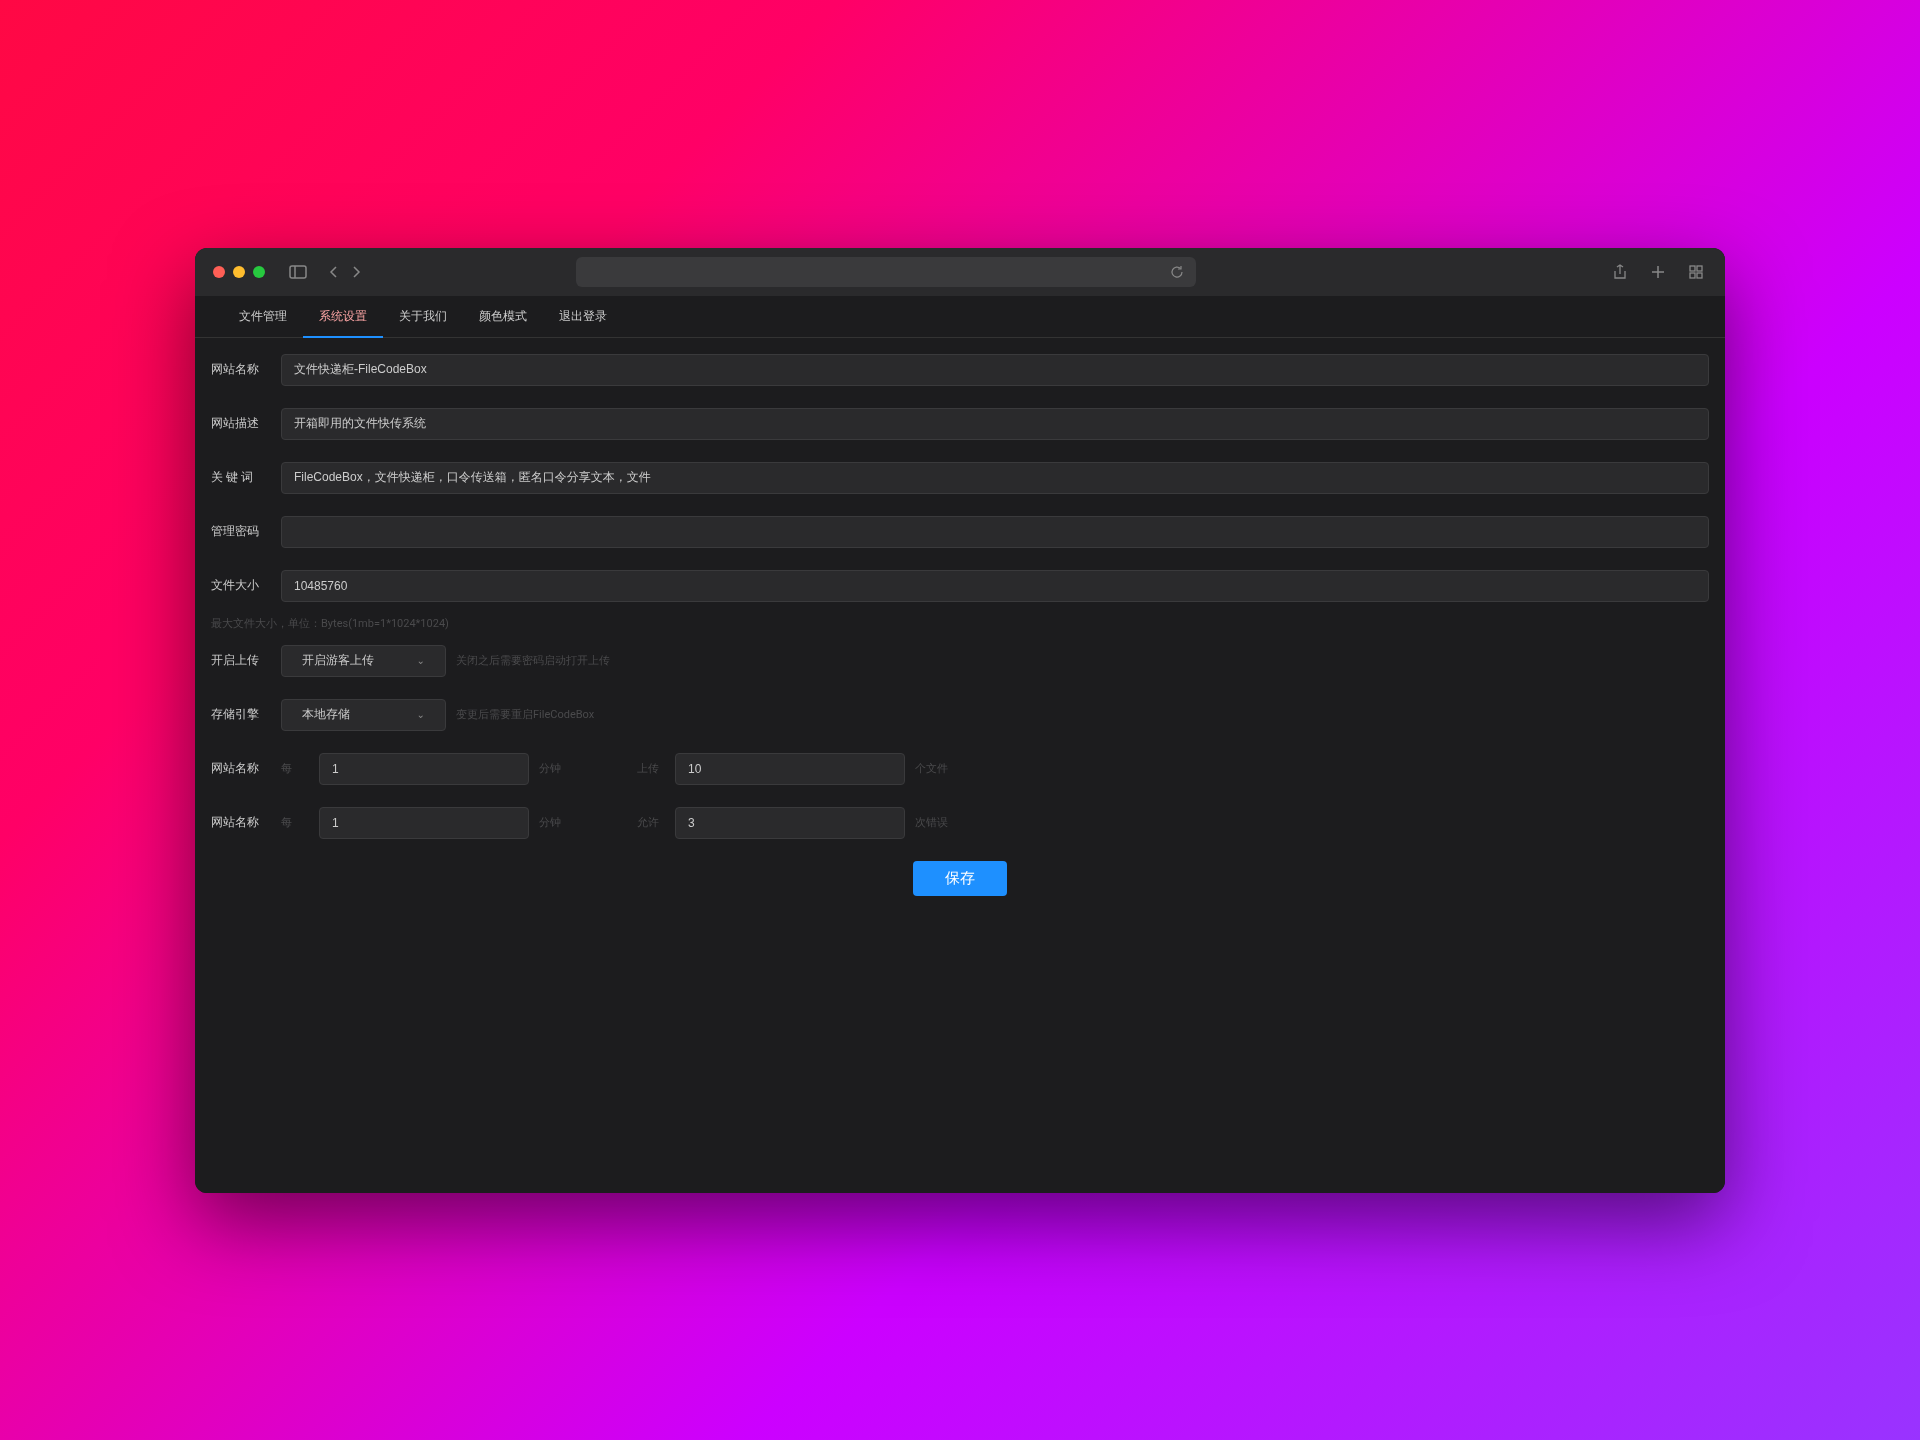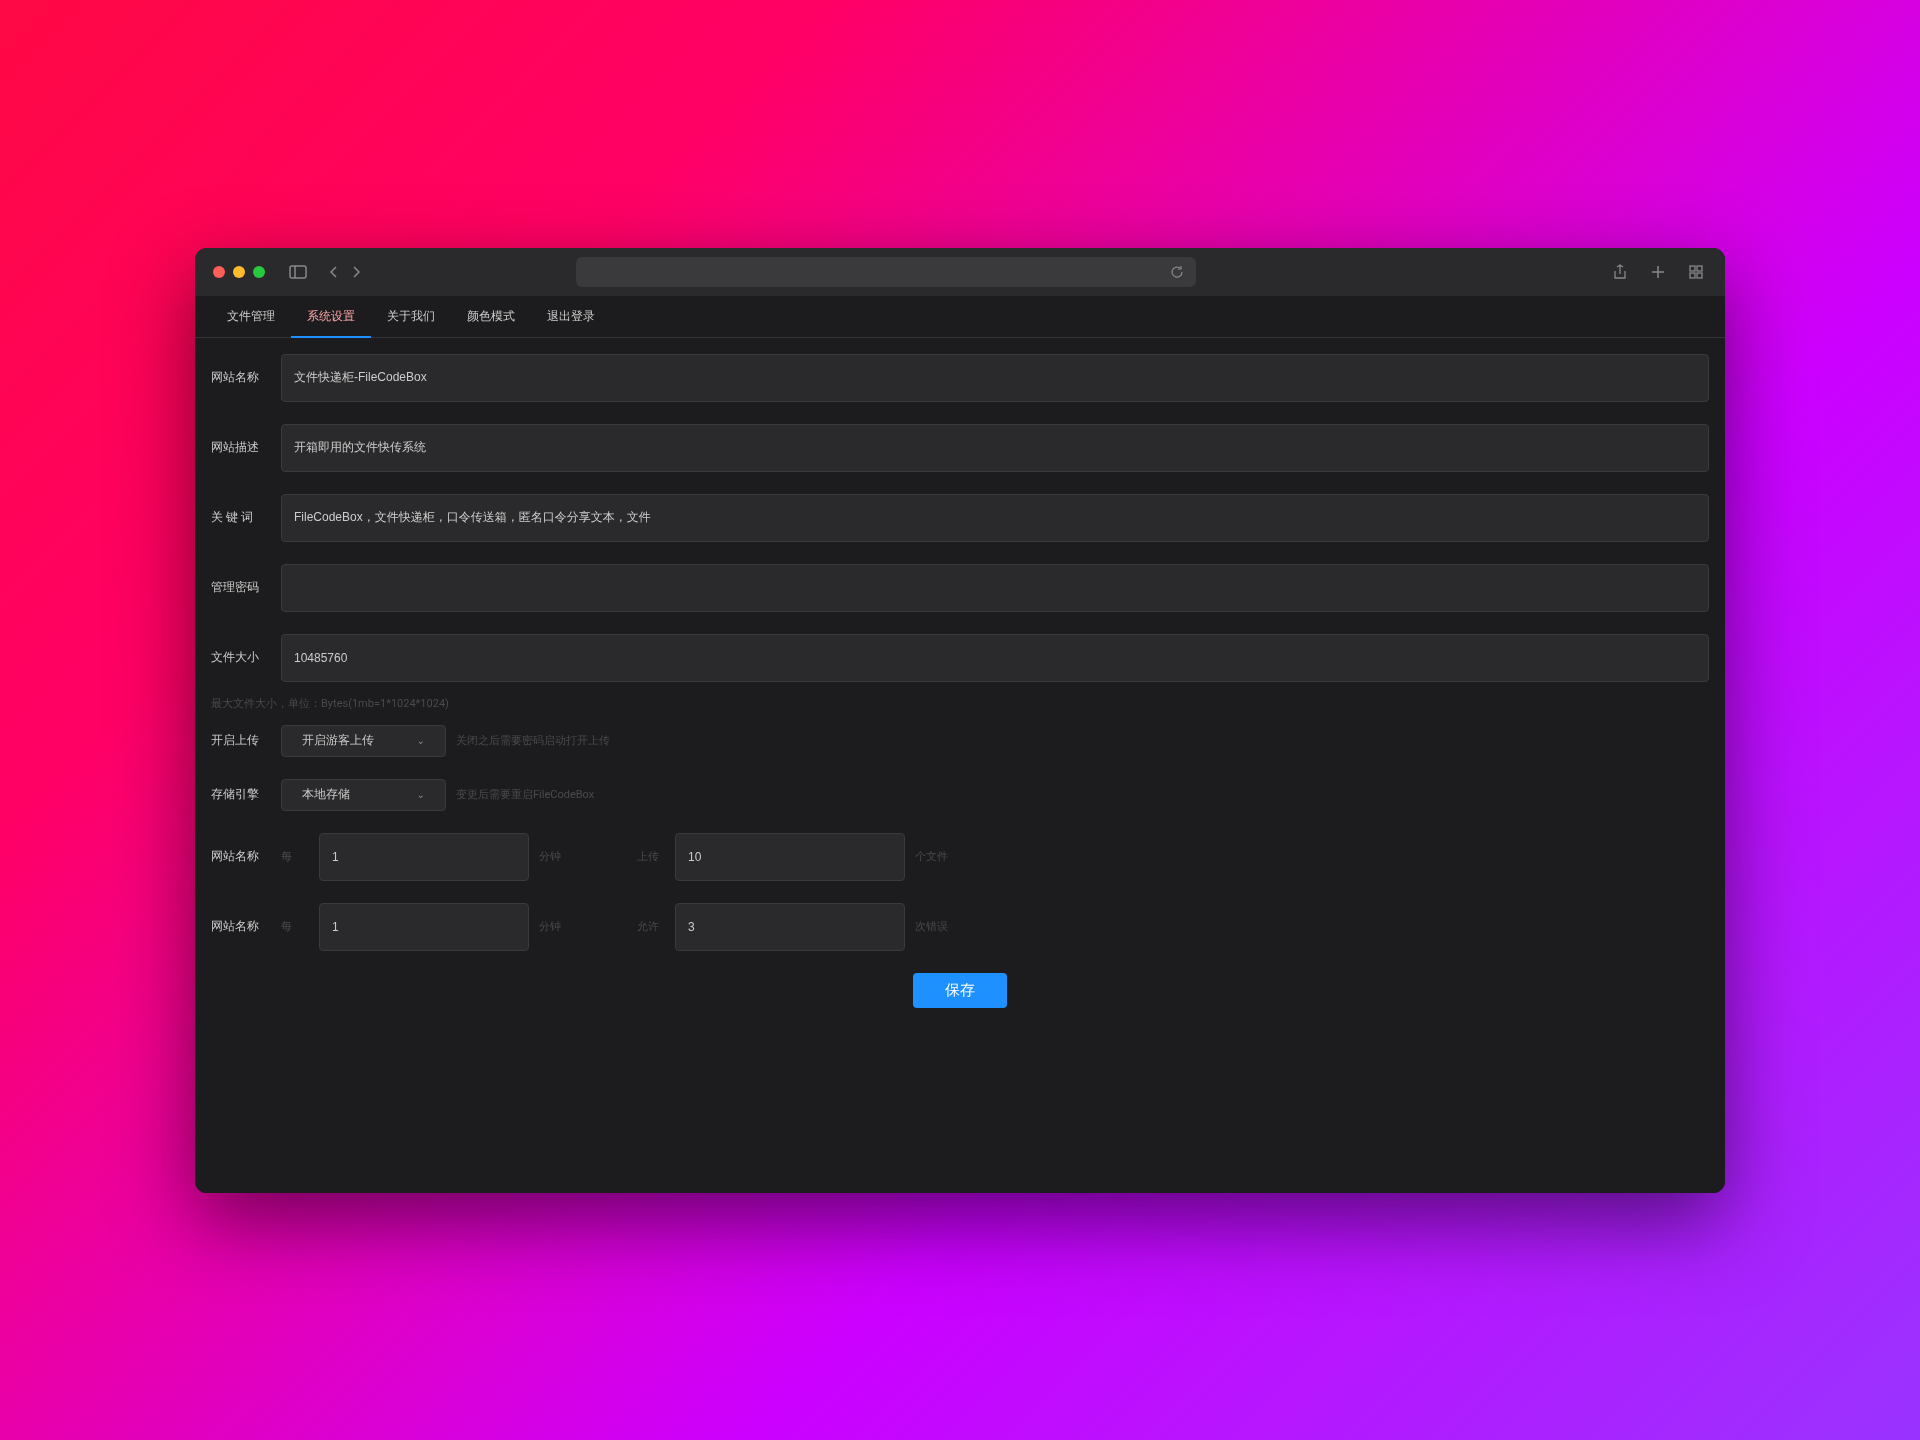--- a/index.html
+++ b/index.html
@@ -91,21 +91,21 @@
     .content-area {
       flex: 1;
       background: #1c1c1e;
       display: flex;
       flex-direction: column;
     }
     
     .tabs {
       display: flex;
       border-bottom: 1px solid #333;
-      padding: 0 16px;
+      padding: 0 28px;
     }
     
     .tab {
       padding: 12px 16px;
       font-size: 12px;
       color: #ccc;
       cursor: pointer;
       position: relative;
     }
     
@@ -146,21 +146,21 @@
     
     .form-input {
       flex: 1;
       background: #2a2a2c;
       border: 1px solid #3a3a3c;
       border-radius: 4px;
       padding: 8px 12px;
       color: #ccc;
       font-size: 12px;
       outline: none;
-      height: 48px;
+      height: 32px;
     }
     
     .form-input.small {
       flex: 0 0 210px;
     }
     
     .form-input.xsmall {
       flex: 0 0 230px;
     }
     

